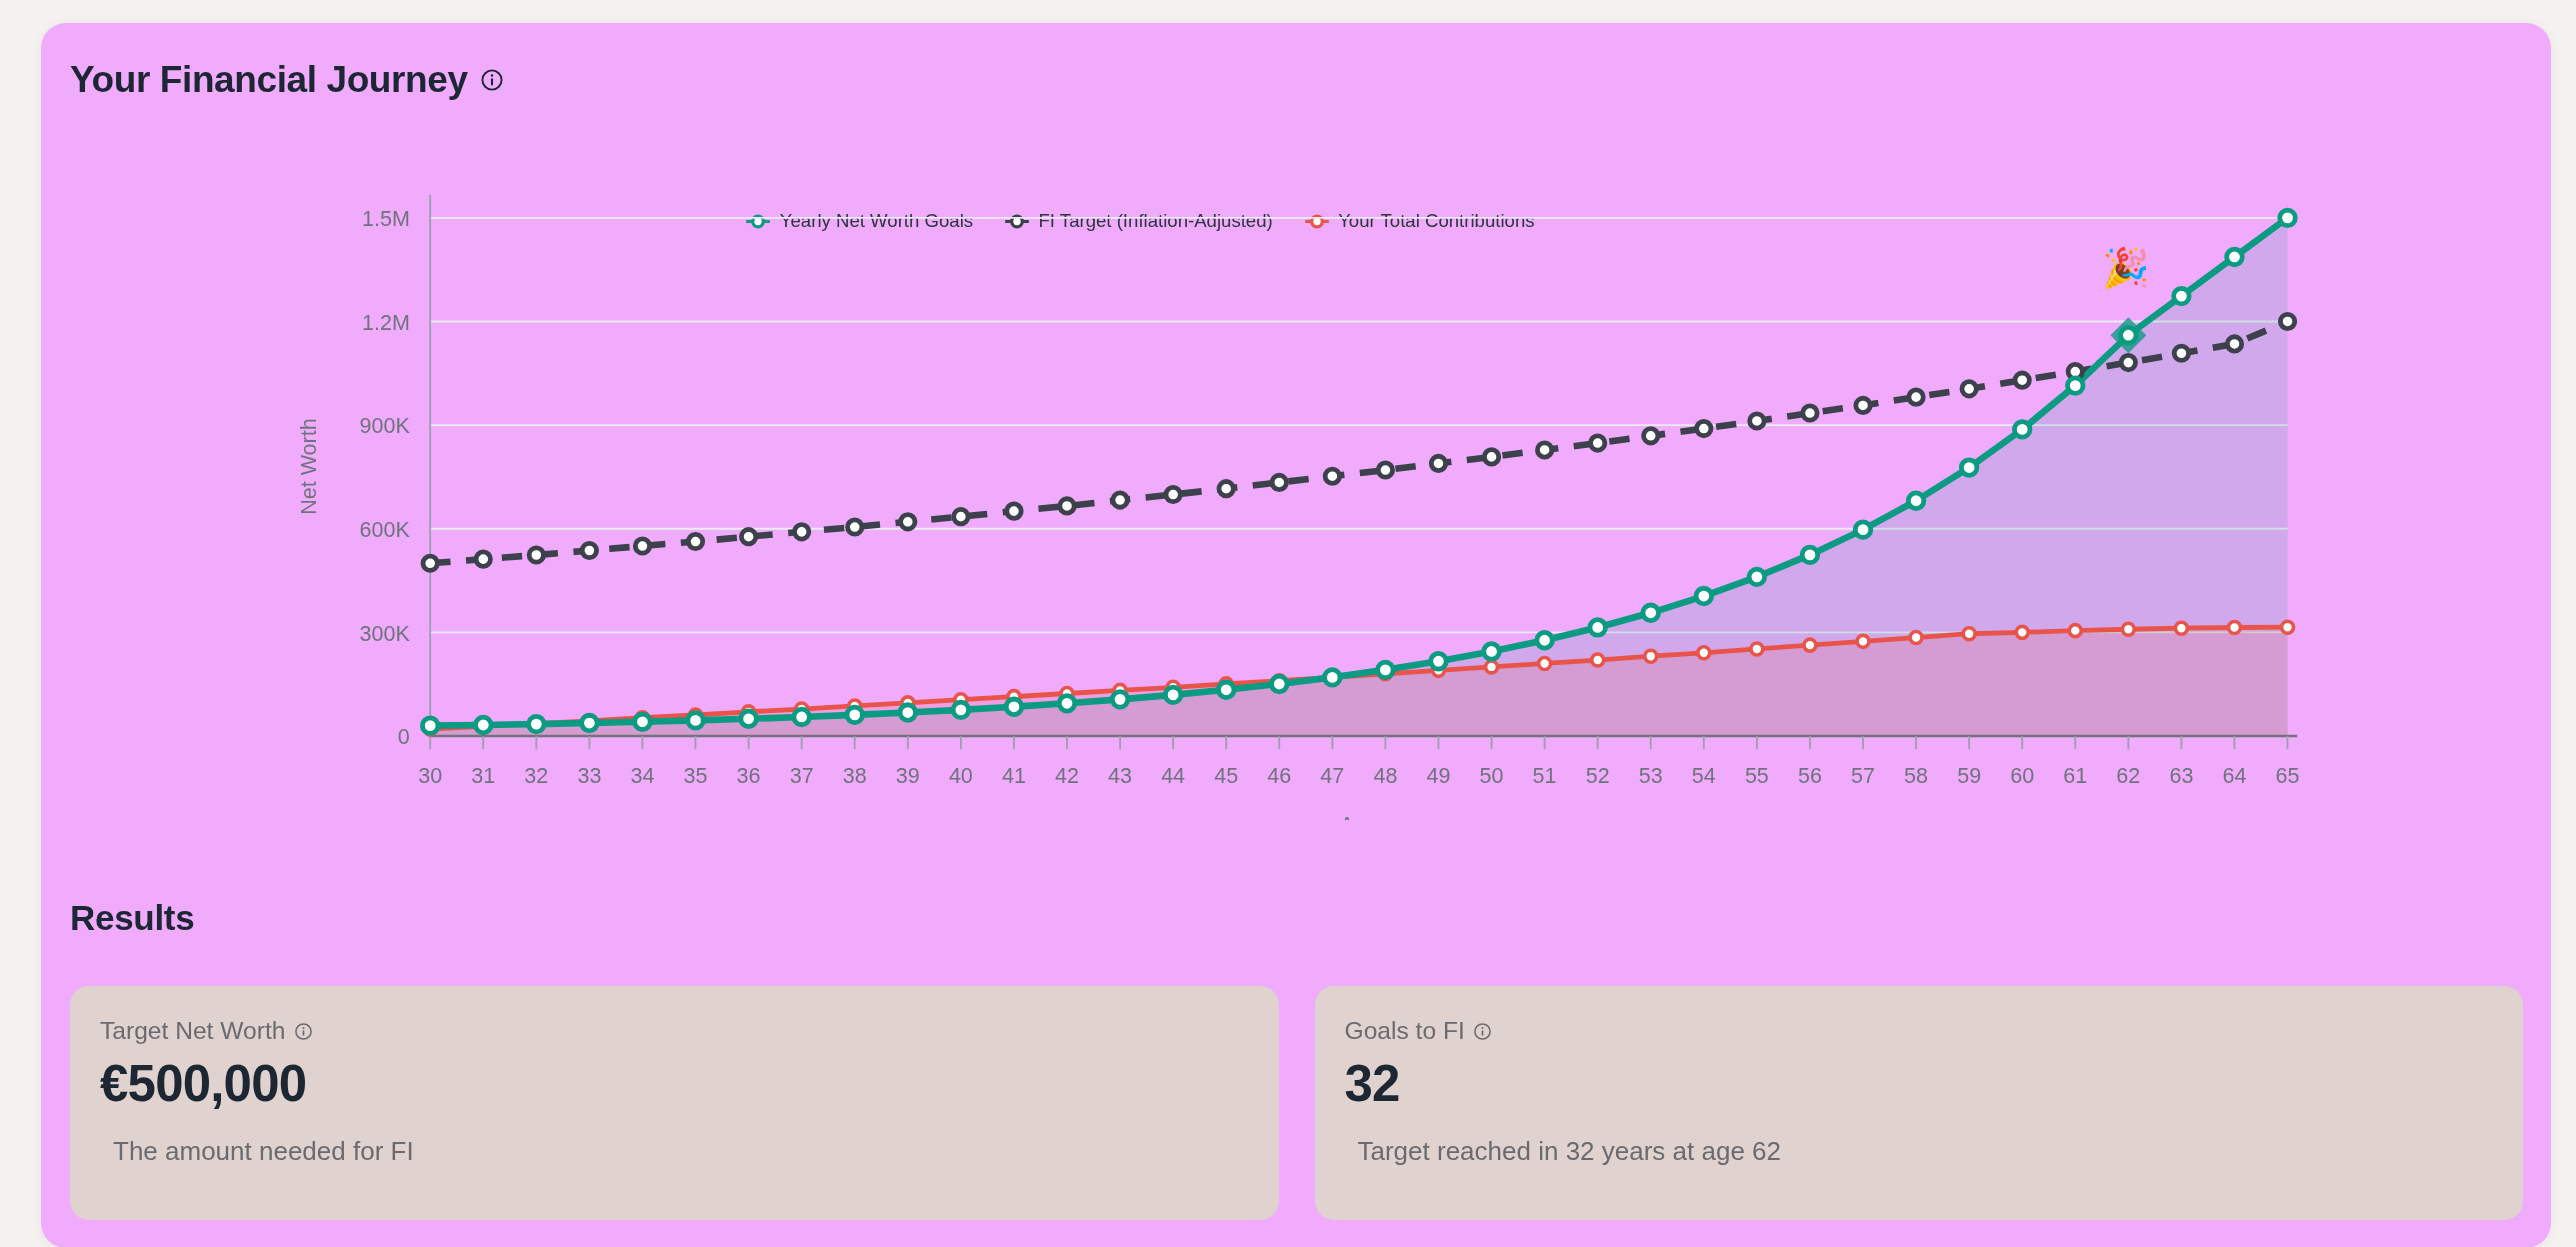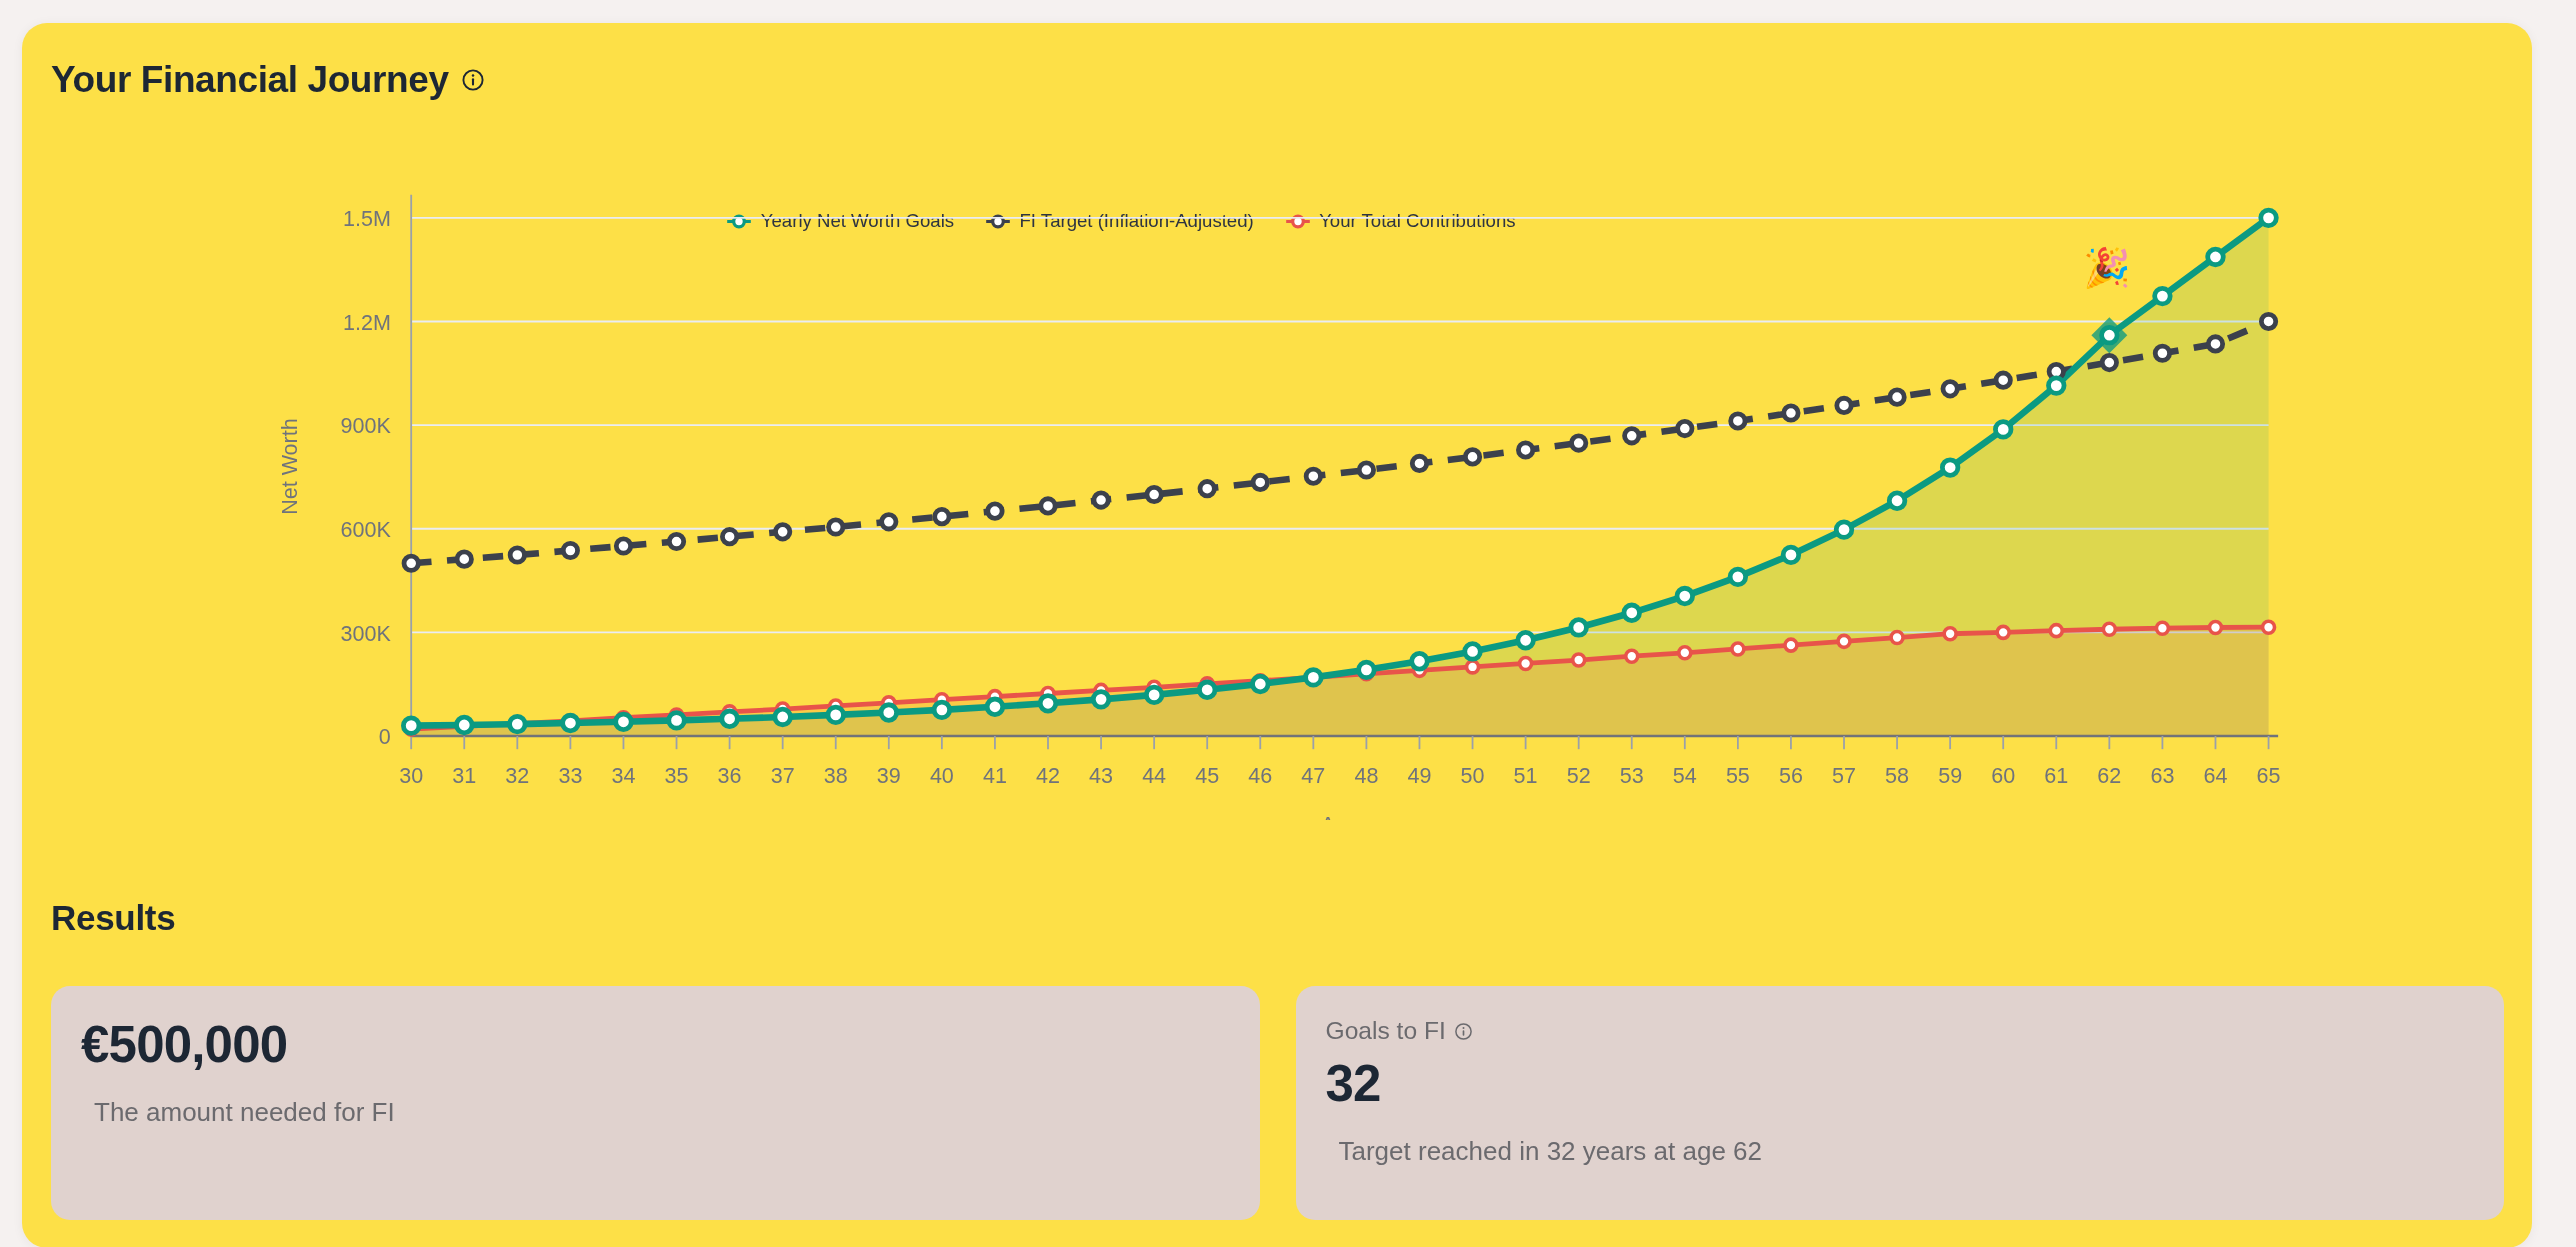--- a/index.html
+++ b/index.html
@@ -11,25 +11,25 @@
     overflow: hidden;
   }
   #page {
     position: relative;
     width: 2576px;
     height: 1248px;
     background: #f5f1f0;
   }
   .panel {
     position: absolute;
-    left: 22px;
+    left: 41px;
     top: 23px;
     width: 2510px;
     height: 1225px;
-    background: #fde047;
+    background: #f0abfc;
     border-radius: 25px;
     box-shadow: 0 1.8px 10.8px rgba(60,40,40,0.055);
     overflow: hidden;
   }
   .panel-title-row {
     position: absolute;
     left: 29px;
     top: 36px;
     display: flex;
     align-items: center;
@@ -382,20 +382,30 @@
           <circle cx="3486.1142857142854" cy="270.59096153846156" r="13" fill="#ffffff" stroke="#0b9a82" stroke-width="8"></circle>
           <text x="3482.1142857142854" y="180.59096153846156" text-anchor="middle" font-size="64" font-family="&quot;DejaVu Sans&quot;, sans-serif">🎉</text>
         </svg>
     </div>
 
     <div class="results-title">Results</div>
 
     <div class="cards">
 
       <div class="card">
+        <div class="card-head">
+          <span class="card-label">Target Net Worth</span>
+          <span class="card-info">
+            <svg width="19" height="19" viewBox="0 0 24 24">
+              <circle cx="12" cy="12" r="9.6" fill="none" stroke="#6b6a6e" stroke-width="1.9"></circle>
+              <circle cx="12" cy="7.6" r="1.25" fill="#6b6a6e"></circle>
+              <rect x="10.95" y="10.3" width="2.1" height="7.1" rx="1.0" fill="#6b6a6e"></rect>
+            </svg>
+          </span>
+        </div>
         <div class="card-value">€500,000</div>
         <div class="card-sub">The amount needed for FI</div>
       </div>
 
       <div class="card">
         <div class="card-head">
           <span class="card-label">Goals to FI</span>
           <span class="card-info">
             <svg width="19" height="19" viewBox="0 0 24 24">
               <circle cx="12" cy="12" r="9.6" fill="none" stroke="#6b6a6e" stroke-width="1.9"></circle>

